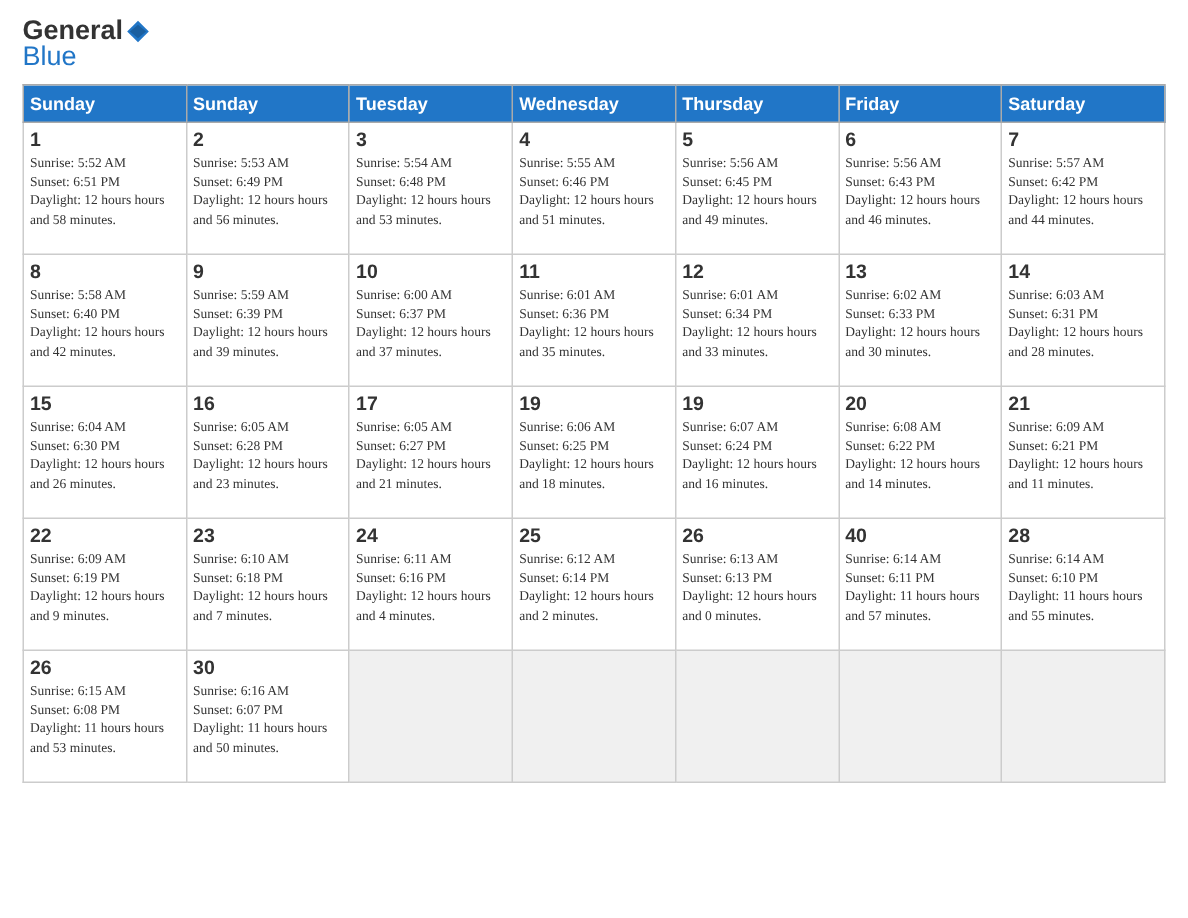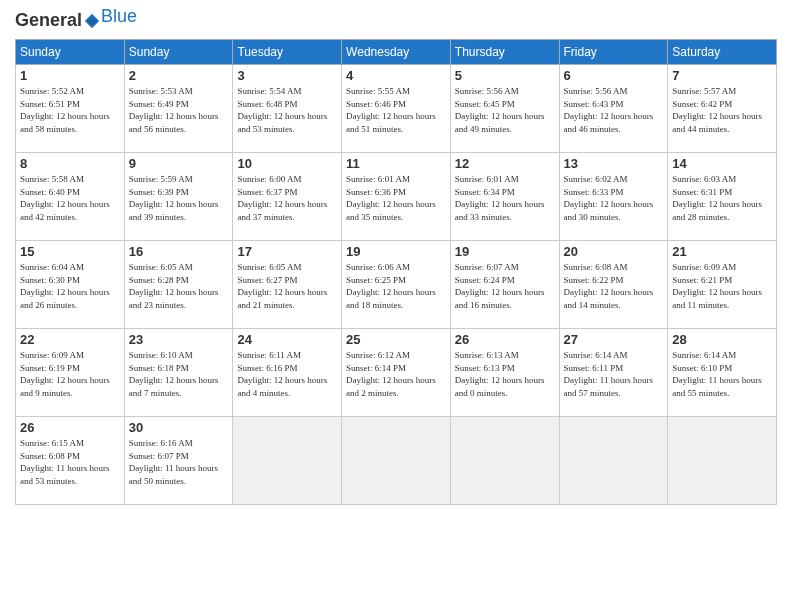--- a/index.html
+++ b/index.html
@@ -17,21 +17,21 @@
       background: #fff;
     }
     .header {
       display: flex;
       justify-content: space-between;
       align-items: flex-start;
       margin-bottom: 8px;
     }
     .logo {
       display: flex;
-      flex-direction: row;
+      flex-direction: column;
       align-items: flex-start;
     }
     .logo-text {
       display: flex;
       align-items: center;
       font-size: 18px;
       font-weight: bold;
     }
     .logo-general { color: #333; }
     .logo-icon {
@@ -53,21 +53,21 @@
     }
     .calendar {
       width: 100%;
       border-collapse: collapse;
       table-layout: fixed;
     }
     .calendar th {
       background: #2176c7;
       color: #fff;
       font-size: 12px;
-      font-weight: normal;
+      font-weight: bold;
       padding: 5px 4px;
       text-align: left;
       border: 1px solid #aaa;
     }
     .calendar td {
       vertical-align: top;
       border: 1px solid #ccc;
       padding: 3px 4px;
       font-size: 9.5px;
       color: #333;
@@ -230,21 +230,21 @@
           </td>
           <td>
             <span class="day-number">25</span>
             <div class="day-info">Sunrise: 6:12 AM<br>Sunset: 6:14 PM<br>Daylight: 12 hours hours<br>and 2 minutes.</div>
           </td>
           <td>
             <span class="day-number">26</span>
             <div class="day-info">Sunrise: 6:13 AM<br>Sunset: 6:13 PM<br>Daylight: 12 hours hours<br>and 0 minutes.</div>
           </td>
           <td>
-            <span class="day-number">27</span>
+            <span class="day-number">40</span>
             <div class="day-info">Sunrise: 6:14 AM<br>Sunset: 6:11 PM<br>Daylight: 11 hours hours<br>and 57 minutes.</div>
           </td>
           <td>
             <span class="day-number">28</span>
             <div class="day-info">Sunrise: 6:14 AM<br>Sunset: 6:10 PM<br>Daylight: 11 hours hours<br>and 55 minutes.</div>
           </td>
         </tr>
         <tr>
           <td>
             <span class="day-number">26</span>

